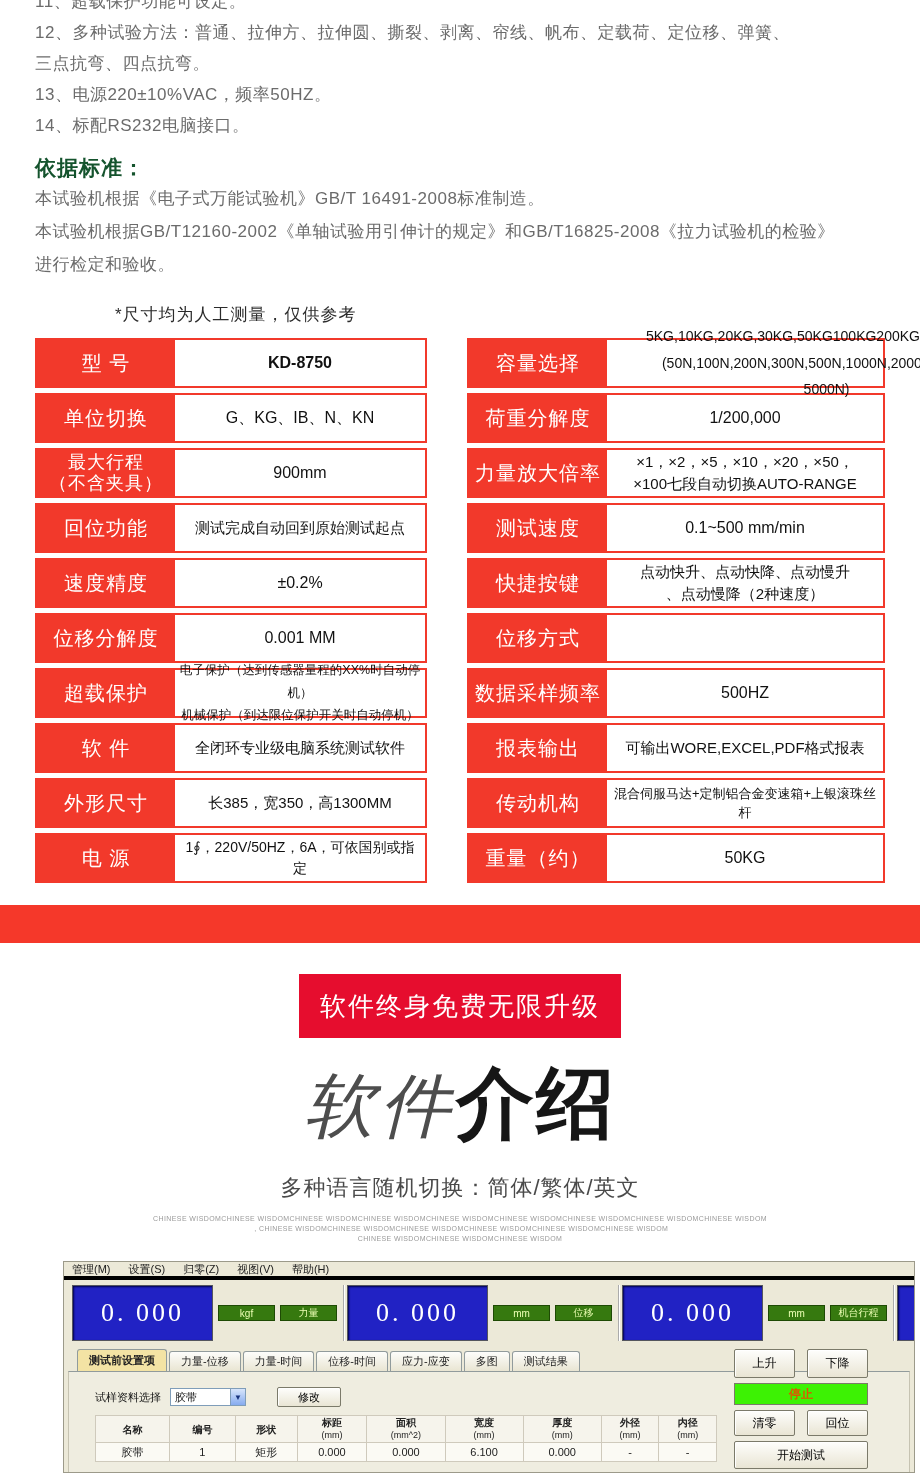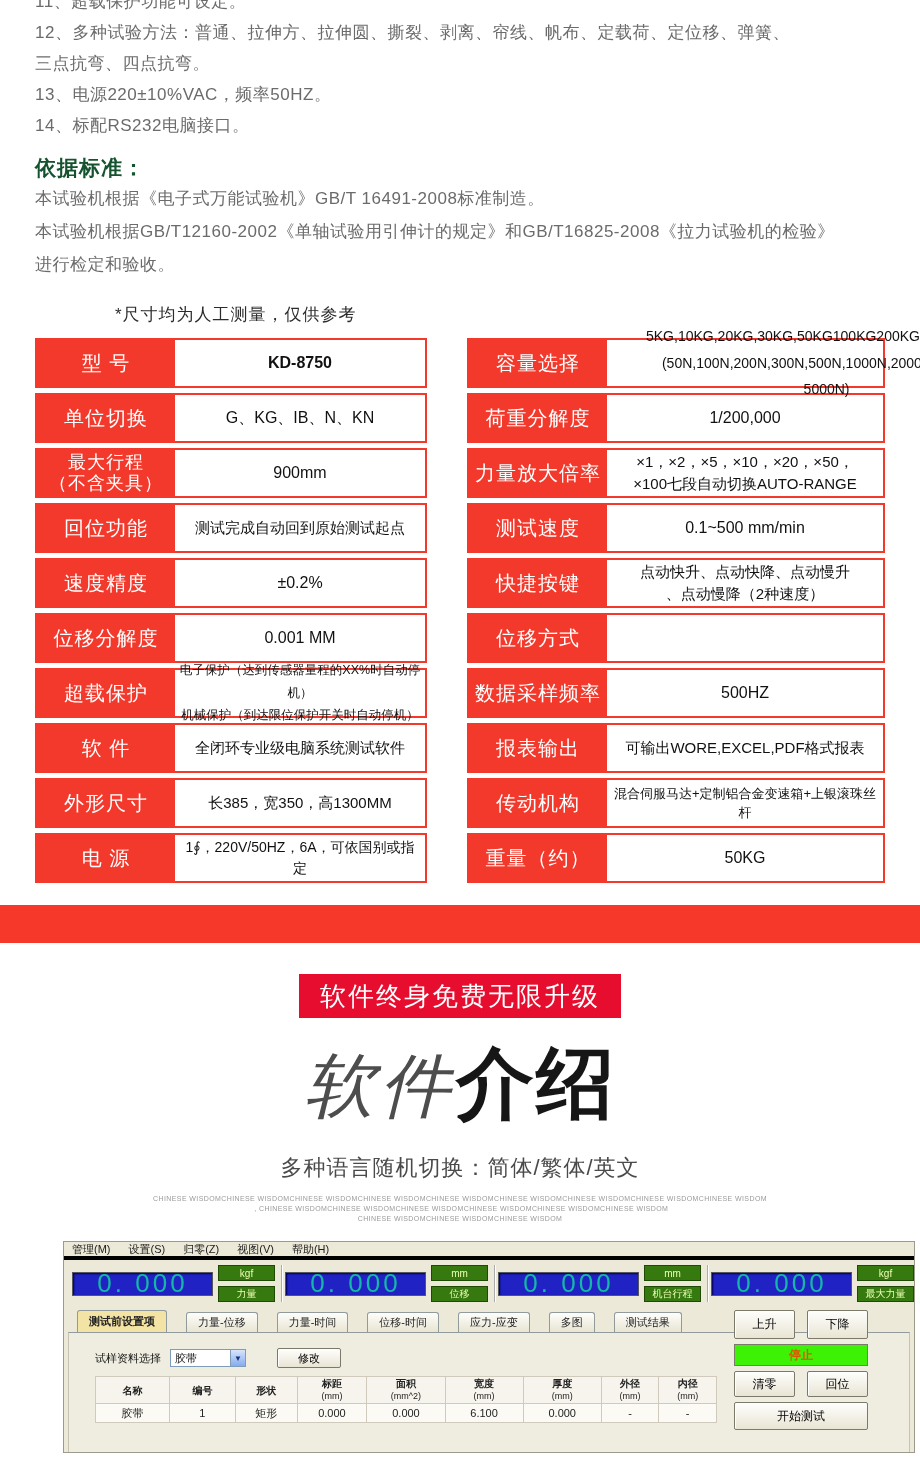--- a/index.html
+++ b/index.html
@@ -32,21 +32,21 @@
   .val {
     flex:1; display:flex; align-items:center; justify-content:center; text-align:center;
     font-size:16px; color:#111; white-space:pre-line; line-height:1.5; padding:0 4px;
   }
   .v15 { font-size:15px; } .v14 { font-size:14px; } .v13 { font-size:13px; }
   .v12 { font-size:12.5px; line-height:1.8; } .v11 { font-size:14px; line-height:1.9;margin-left:35px; }
 
   
   .banner { width:920px; height:38px; background:#f5382a; margin:17px 0 0 -35px; }
   .promo-btn {
-    width:322px; height:44px; background:#e60d2e; color:#fff; font-size:26px;
+    width:322px; height:64px; background:#e60d2e; color:#fff; font-size:26px;
     letter-spacing:2px; display:flex; align-items:center; justify-content:center;
     margin:31px auto 0 auto; cursor:pointer;
   }
   .big-title { text-align:center; margin-top:24px; line-height:82px; white-space:nowrap; }
   .big-title .light { font-size:70px; font-weight:100; color:#4d4d4d; letter-spacing:6px;font-style:italic; }
   .big-title .bold  { font-size:78px; font-weight:bold; color:#161616; letter-spacing:2px; }
   .subtitle { text-align:center; font-size:22px; color:#4a4a4a; margin-top:7px; letter-spacing:1px; }
   .marks { margin-top:11px; text-align:center; }
   .mark { font-size:7px; color:#9a9a9a; line-height:10px; letter-spacing:.4px; }
 
@@ -57,35 +57,35 @@
   }
   .menubar { display:flex; gap:18px; padding:2px 8px 1px 8px; font-size:11px; color:#1c1c1c;
     background:#ece9d8; border-bottom:4px solid #000000; height:18px; align-items:center; }
   .menu-item { cursor:default; }
 
   .disprow { display:flex; padding:5px 4px 6px 6px; background:#ece9d8; }
   .dgroup { display:flex; align-items:center; gap:5px; padding:0 6px 0 2px;
     border-right:2px groove #ffffff; }
   .dgroup:last-child { border-right:none; }
   .lcd {
-    width:141px; height:24px; background:#2122c4; border:1px solid #55565e;
-    box-shadow:inset 1px 1px 2px #00004a; color:#14b8a6; letter-spacing:3px;
-    font-family:Liberation Sans, sans-serif; font-size:26px;
+    width:141px; height:56px; background:#2122c4; border:1px solid #55565e;
+    box-shadow:inset 1px 1px 2px #00004a; color:#ffffff; letter-spacing:3px;
+    font-family:Liberation Serif, serif; font-size:26px;
     display:flex; align-items:center; justify-content:center;
   }
-  .badges { display:flex; flex-direction:column; gap:5px; }
+  .badges { display:flex; flex-direction:row; gap:5px; }
   .badge {
     width:57px; height:16px; background:#36790f; border:1px solid #1e4a04;
     color:#ecffb4; font-size:10px; display:flex; align-items:center; justify-content:center;
     white-space:nowrap; overflow:hidden;
   }
   .badge.cn { font-size:10px; }
 
   .swbody { position:relative; }
-  .tabrow { display:flex; align-items:flex-end; gap:19px; padding:3px 0 0 13px; height:24px; }
+  .tabrow { display:flex; align-items:flex-end; gap:2px; padding:3px 0 0 13px; height:24px; }
   .tab {
     height:20px; padding:0 11px; font-size:11px; color:#222; display:flex; align-items:center;
     background:linear-gradient(#fdfdfb,#e9e5d2); border:1px solid #919b9c; border-bottom:none;
     border-radius:3px 3px 0 0; white-space:nowrap; cursor:pointer;
   }
   .tab.active { background:#f3e3a4; height:22px; font-weight:bold; }
   .cpanel {
     border-top:1px solid #919b9c; background:#efede0; height:166px; position:relative;
     margin:0 4px; border-left:1px solid #c6c3b2; border-right:1px solid #c6c3b2;
   }

